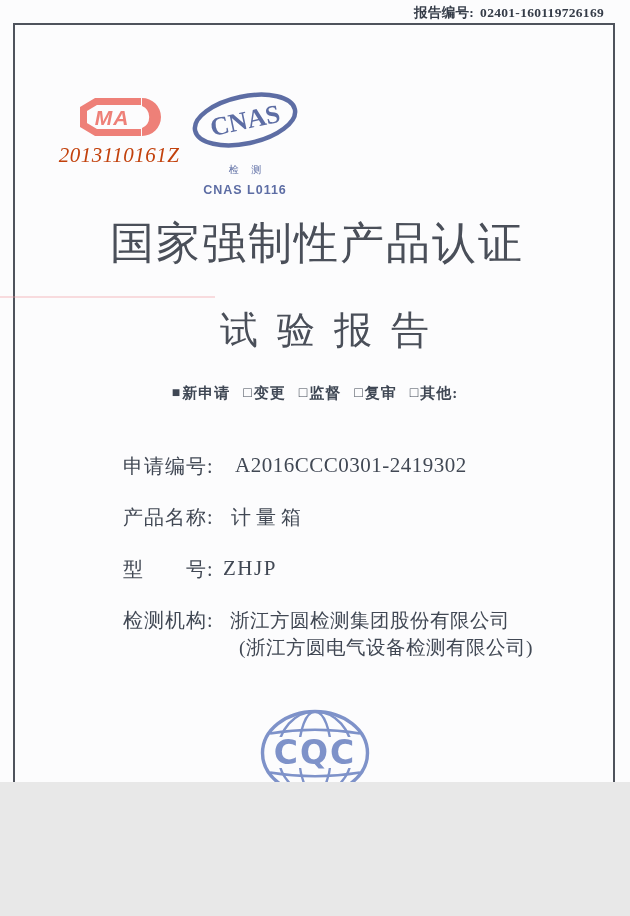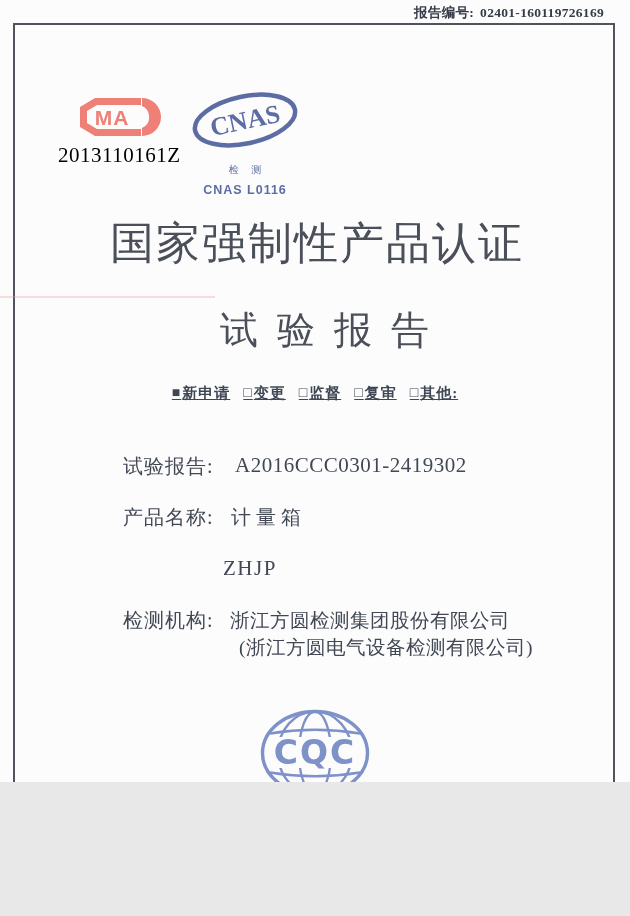--- a/index.html
+++ b/index.html
@@ -20,24 +20,24 @@
   .frame{
     position:absolute;left:13px;top:23px;width:602px;height:885px;
     border:2px solid #4e535c;box-sizing:border-box;
   }
   
   .scan-artifact{
     position:absolute;left:0;top:296px;width:215px;height:2px;
     background:rgba(238,150,160,.32);
   }
   
-  .cma-block{position:absolute;left:58px;top:94px;width:122px;text-align:center;}
+  .cma-block{position:absolute;left:58px;top:94px;width:122px;text-align:center;font-style:italic;}
   .cma-block svg{display:block;margin:0 auto;}
   .cma-number{
-    margin-top:3px;font-size:21px;color:#000000;letter-spacing:.5px;
+    margin-top:3px;font-size:21px;color:#c2410c;letter-spacing:.5px;
     font-family:"Liberation Serif","DejaVu Serif",serif;white-space:nowrap;
   }
   
   .cnas-block{position:absolute;left:186px;top:89px;width:118px;text-align:center;color:#5d6da4;}
   .cnas-block svg{display:block;margin:0 auto;}
   .cnas-line1{font-size:10px;letter-spacing:5px;margin-top:12px;padding-left:5px;}
   .cnas-line2{font-size:12.5px;font-weight:600;letter-spacing:1px;margin-top:6px;font-family:"Liberation Sans","DejaVu Sans",sans-serif;}
   
   .title-main{
     position:absolute;left:0;top:214px;width:630px;text-align:center;
@@ -48,21 +48,21 @@
     position:absolute;left:0;top:305px;width:630px;text-align:center;
     font-size:38px;letter-spacing:19px;padding-left:19px;color:#4a4f59;
     font-weight:400;white-space:nowrap;
   }
   
   .checkbox-row{
     position:absolute;left:0;top:384px;width:630px;
     display:flex;justify-content:center;gap:13px;
     font-size:15px;color:#3f4754;font-weight:600;
   }
-  .cb-item{white-space:nowrap;letter-spacing:1px;text-decoration:underline;}
+  .cb-item{white-space:nowrap;letter-spacing:1px;}
   .cb-box{font-size:14px;position:relative;top:-1px;margin-right:1px;}
   
   .fields{position:absolute;left:123px;top:453px;width:470px;font-size:20px;color:#414854;}
   .field-row{position:absolute;left:0;width:470px;height:28px;}
   .row-1{top:0;} .row-2{top:51px;} .row-3{top:103px;} .row-4{top:154px;}
   .f-label{position:absolute;left:0;letter-spacing:1px;white-space:nowrap;}
   .f-value{position:absolute;white-space:nowrap;}
   .row-1 .f-value{left:112px;font-size:21px;letter-spacing:.5px;}
   .row-2 .f-value{left:108px;letter-spacing:5px;}
   .row-3 .f-value{left:100px;font-size:21px;letter-spacing:1.5px;}
@@ -110,28 +110,29 @@
   <div class="checkbox-row">
     <span class="cb-item"><span class="cb-box">■</span><span>新申请</span></span>
     <span class="cb-item"><span class="cb-box">□</span><span>变更</span></span>
     <span class="cb-item"><span class="cb-box">□</span><span>监督</span></span>
     <span class="cb-item"><span class="cb-box">□</span><span>复审</span></span>
     <span class="cb-item"><span class="cb-box">□</span><span>其他:</span></span>
   </div>
 
   <div class="fields">
     <div class="field-row row-1">
-      <span class="f-label">试验报告:</span>
+      <span class="f-label">申请编号:</span>
       <span class="f-value">A2016CCC0301-2419302</span>
     </div>
     <div class="field-row row-2">
       <span class="f-label">产品名称:</span>
       <span class="f-value">计量箱</span>
     </div>
     <div class="field-row row-3">
+      <span class="f-label">型　　号:</span>
       <span class="f-value">ZHJP</span>
     </div>
     <div class="field-row row-4">
       <span class="f-label">检测机构:</span>
       <span class="f-value">浙江方圆检测集团股份有限公司</span>
       <span class="f-value2">(浙江方圆电气设备检测有限公司)</span>
     </div>
   </div>
 
   <div class="cqc-logo">

